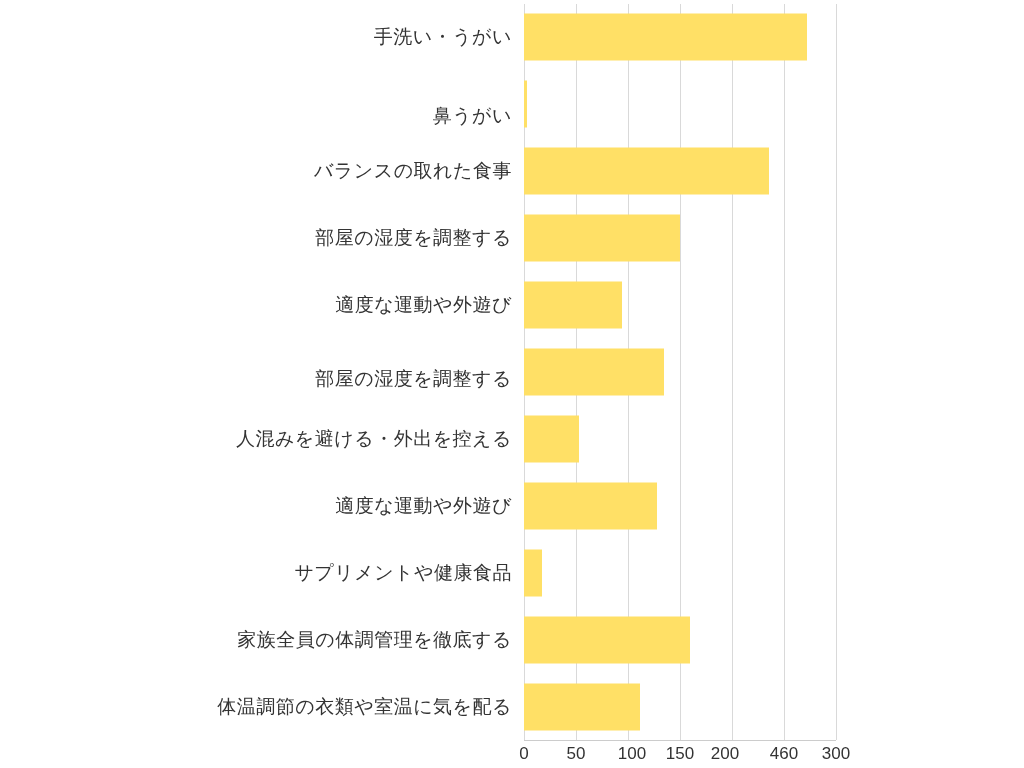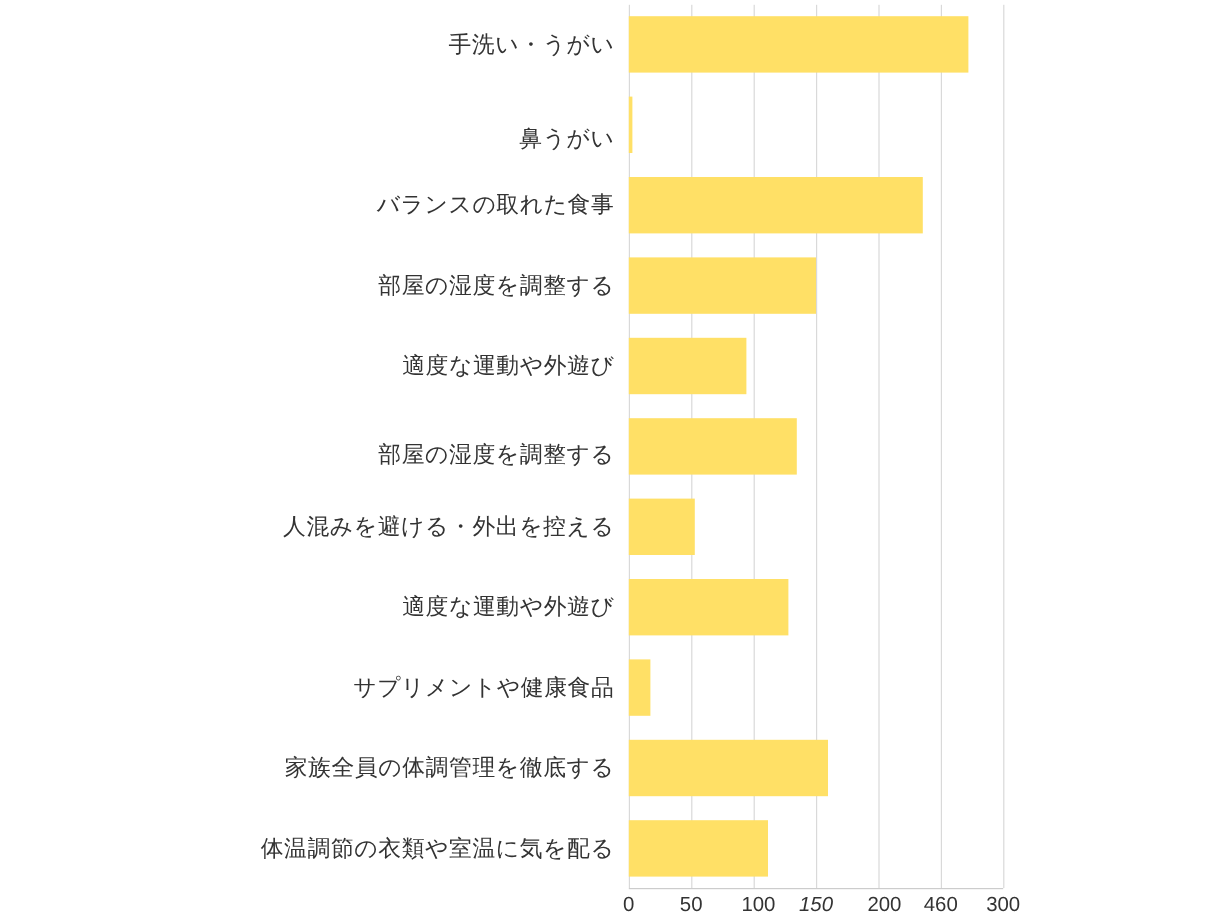--- a/index.html
+++ b/index.html
@@ -173,19 +173,19 @@
         </div>
       </div>
   </div>
 
   <div class="axis-line-bottom"></div>
 
   <div class="x-ticks">
       <div class="x-tick" style="left: 0px;">0</div>
       <div class="x-tick" style="left: 52px;">50</div>
       <div class="x-tick" style="left: 108px;">100</div>
-      <div class="x-tick" style="left: 156px; font-style: italic;">150</div>
-      <div class="x-tick" style="left: 213px; text-align: center;">200</div>
+      <div class="x-tick" style="left: 156px;">150</div>
+      <div class="x-tick" style="left: 201px; text-align: center;">200</div>
       <div class="x-tick" style="left: 260px;">460</div>
       <div class="x-tick" style="left: 312px;">300</div>
     </div>
 
 </div>
 
 </body></html>

